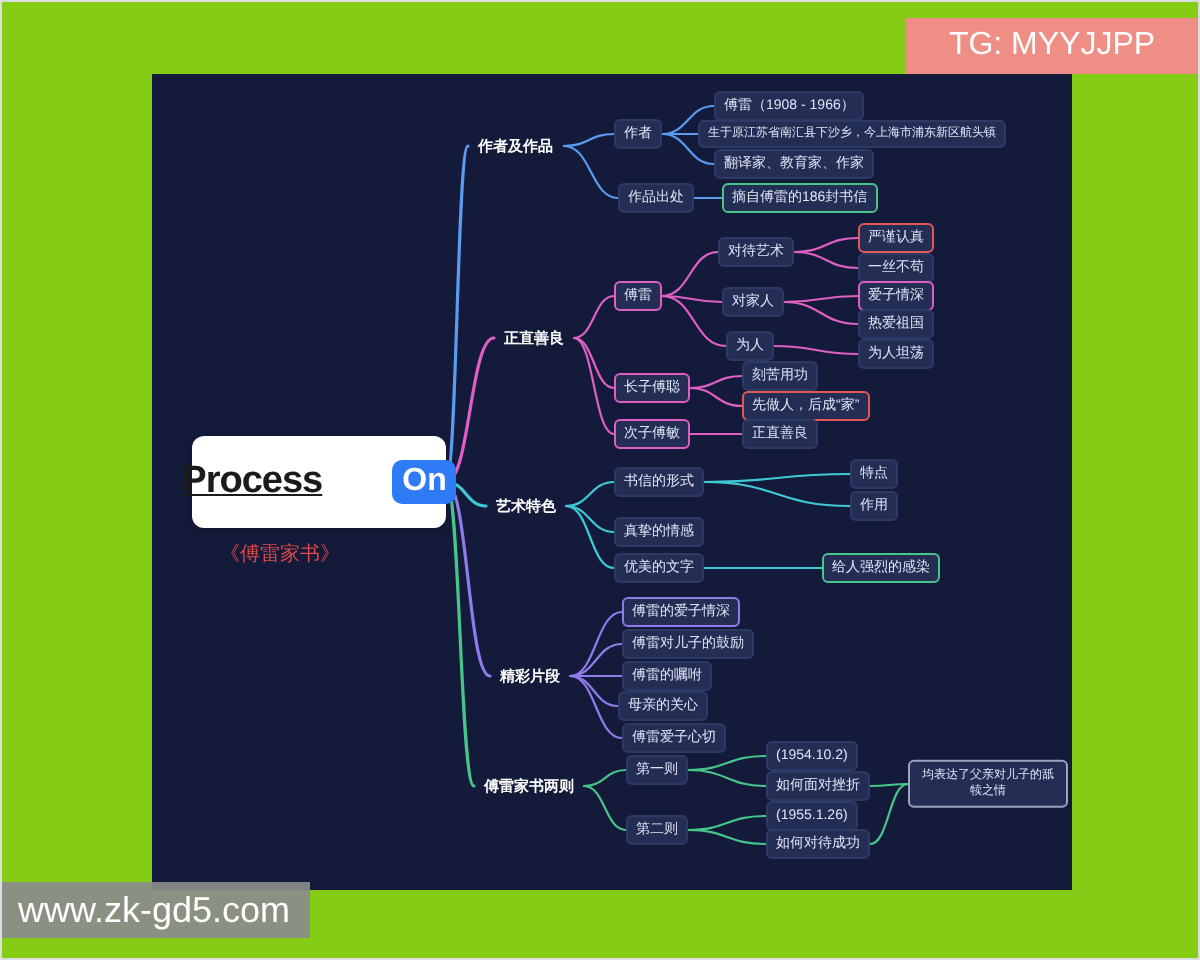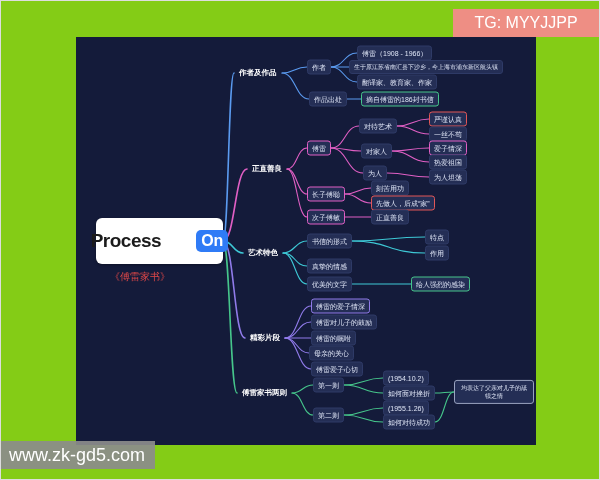--- a/index.html
+++ b/index.html
@@ -13,21 +13,21 @@
   .node { position:absolute; transform:translateY(-50%); white-space:nowrap;
           font-size:7px; line-height:1; color:#dfe5f6; background:#242e55;
           border:1px solid #2e3a66; border-radius:3px; padding:3px 4px; z-index:2; }
   .node.branch { background:transparent; border-color:transparent; color:#ffffff;
                  font-size:7.5px; font-weight:700; }
   .node.wrap { white-space:normal; line-height:1.35; text-align:center; }
 
   .root-card { position:absolute; left:20px; top:181px; width:127px; height:46px;
                background:#ffffff; border-radius:6px; display:flex; align-items:center;
                justify-content:center; gap:3px; z-index:3; box-shadow:0 1px 3px rgba(0,0,0,.35); }
-  .logo-text { font-size:19px; font-weight:700; color:#1b1b1b; letter-spacing:-0.5px; }
+  .logo-text { font-size:19px; font-weight:700; color:#1b1b1b; letter-spacing:-0.5px;text-decoration:underline; }
   .logo-on { font-size:16px; font-weight:700; color:#ffffff; background:#2f7bf6;
              border-radius:5px; padding:2px 5px;margin-left:32px; }
   .root-subtitle { position:absolute; left:34px; top:233px; color:#e04848; font-size:10px; z-index:3; }
 
   .wm-top { position:absolute; left:452px; top:8px; width:146px; height:28px; background:#ee8e84;
             color:#ffffff; font-size:16px; display:flex; align-items:center; justify-content:center; z-index:5; }
   .wm-bottom { position:absolute; left:0; top:440px; width:154px; height:28px;
                background:rgba(140,140,140,.92); color:#ffffff; font-size:18px;
                display:flex; align-items:center; padding-left:8px; z-index:5; }
 </style>

